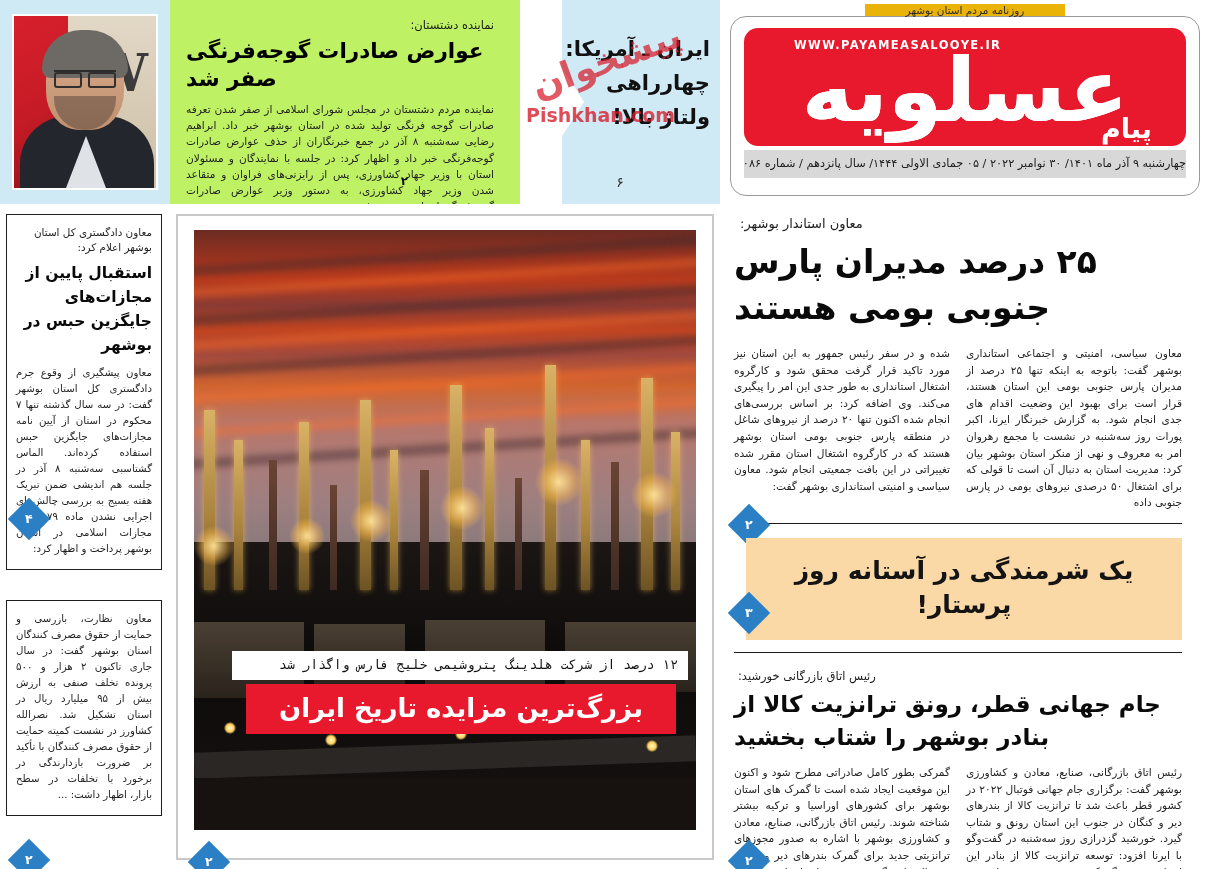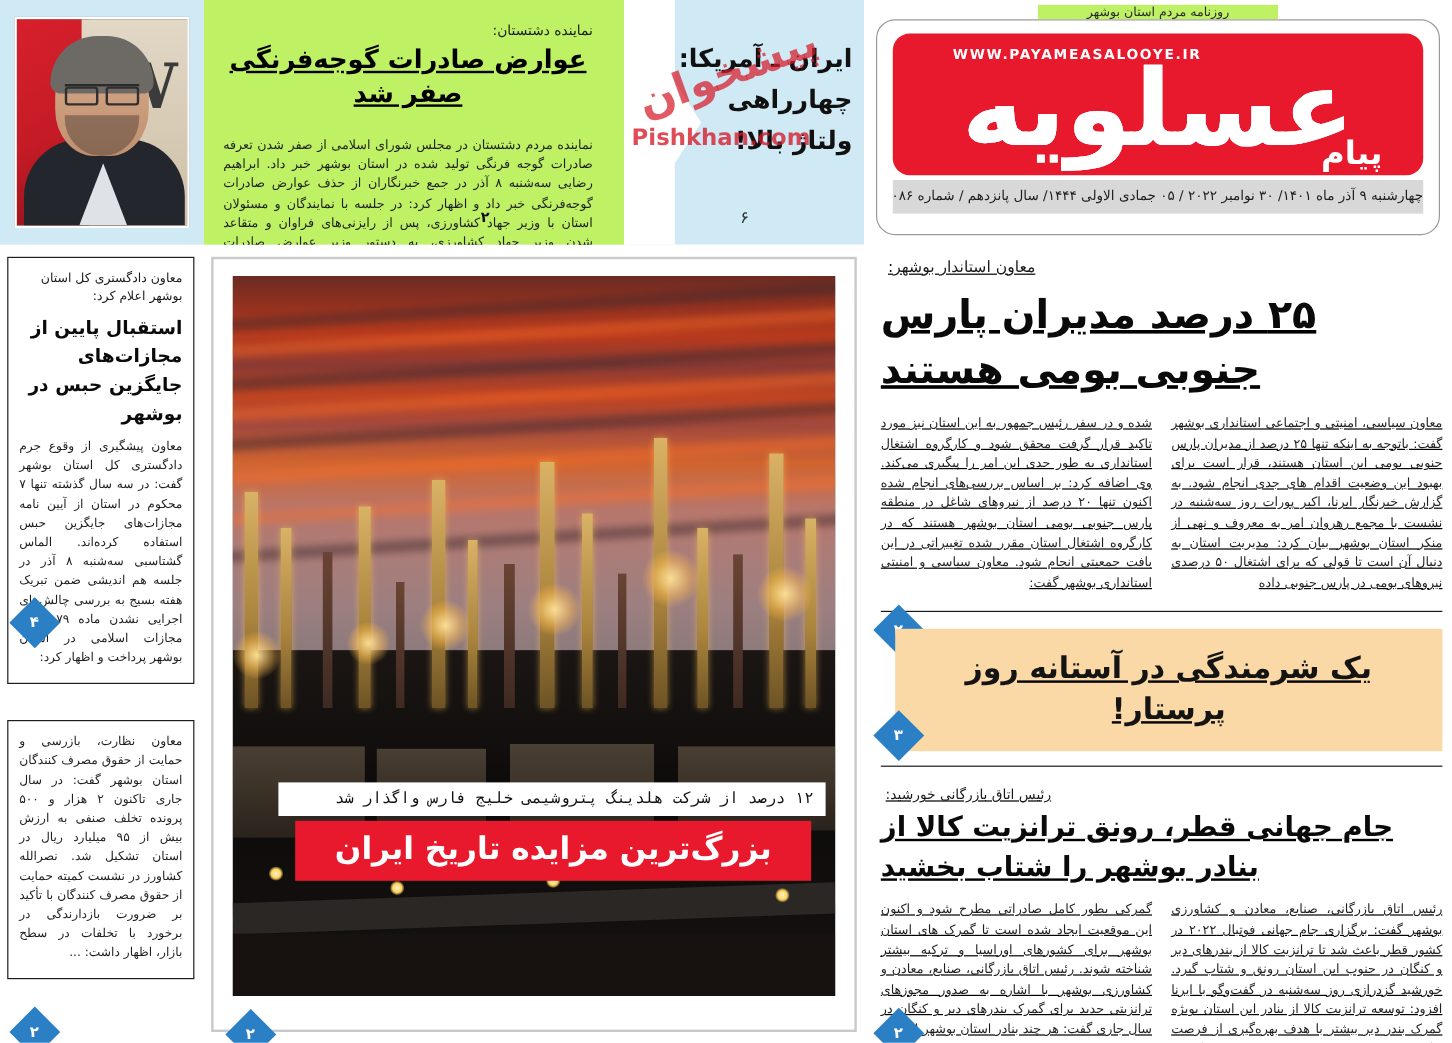--- a/index.html
+++ b/index.html
@@ -46,21 +46,21 @@
     background: #fff;
   }
   .masthead-supertitle {
     position: absolute;
     left: 0; right: 0; top: 4px;
     text-align: center;
     font-size: 10.5px;
     color: #2b2b2b;
     letter-spacing: 1.6px;
     z-index: 4;
-    background: #bef264;
+    background: #eab308;
     width: 200px;
     margin: 0 auto;
   }
   .masthead-red {
     position: absolute;
     left: 24px; top: 28px;
     width: 442px; height: 118px;
     background: #e8192c;
     overflow: hidden;
     border-radius: 14px;
@@ -187,24 +187,23 @@
   .top-article .kicker {
     font-size: 11.5px;
     color: #1b1b1b;
     text-align: right;
     margin-bottom: 5px;
   }
   .top-article .headline {
     font-size: 21.5px;
     font-weight: bold;
     color: #000;
-    text-align: center;
+    text-align: left;
     line-height: 28px;
-    margin-bottom: 20px;
-    text-decoration: underline;
+    margin-bottom: 8px;
   }
   .top-article .body {
     font-size: 10.6px;
     line-height: 16.2px;
     color: #1f1f1f;
     text-align: justify;
   }
   .top-article .pagebadge {
     position: absolute;
     right: 112px;
@@ -305,24 +304,23 @@
     width: 1210px; height: 665px;
     display: flex;
     flex-direction: row;
     background: #ffffff;
     padding: 6px 0 0 0;
   }
 
   
   .col-left {
     width: 490px;
-    padding: 6px 8px 6px 14px;
+    padding: 6px 28px 6px 14px;
     direction: rtl;
     position: relative;
-    text-decoration: underline;
   }
   .lead-kicker {
     font-size: 13px;
     color: #1a1a1a;
     text-align: left;
     margin-bottom: 8px;
     padding-left: 6px;
   }
   .lead-headline {
     font-size: 33px;

